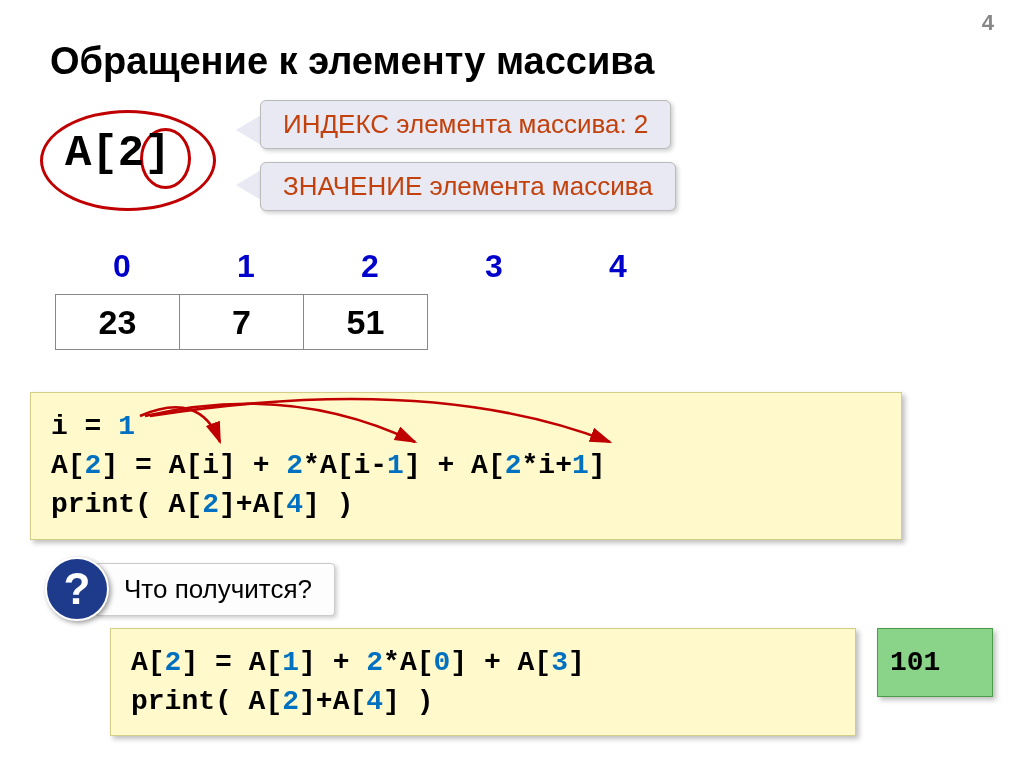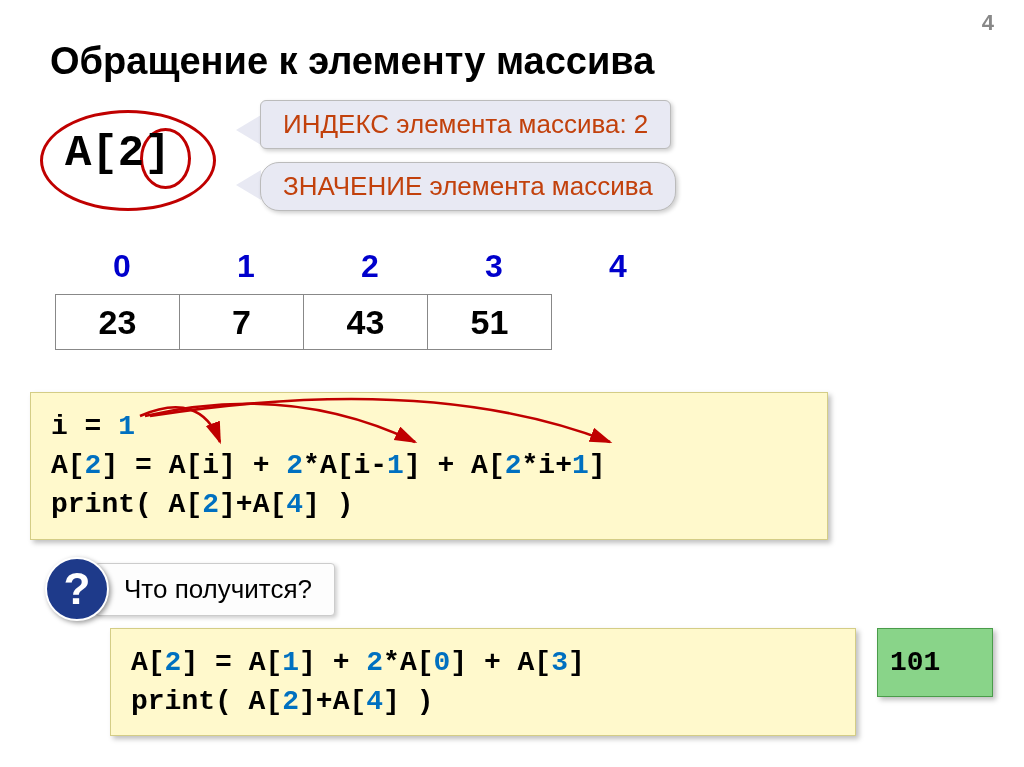--- a/index.html
+++ b/index.html
@@ -58,21 +58,21 @@
     position: absolute;
     background: #e8e9f3;
     border: 1px solid #bbb;
     border-radius: 6px;
     padding: 8px 22px;
     font-size: 26px;
     color: #c2410c;
     box-shadow: 2px 2px 4px rgba(0,0,0,0.2);
   }
   .callout1 { top: 100px; left: 260px; }
-  .callout2 { top: 162px; left: 260px; border-radius: 19px; }
+  .callout2 { top: 162px; left: 260px; }
   .tail {
     position: absolute;
     width: 0; height: 0;
     border-top: 15px solid transparent;
     border-bottom: 15px solid transparent;
     border-right: 25px solid #e8e9f3;
   }
   .tail1 { top: 115px; left: 236px; }
   .tail2 { top: 170px; left: 236px; }
   
@@ -115,21 +115,21 @@
     font-weight: bold;
     color: #000;
     line-height: 1.4;
     padding: 14px 20px;
     box-sizing: border-box;
   }
   .yellow1 {
     position: absolute;
     top: 392px;
     left: 30px;
-    width: 798px;
+    width: 872px;
     background: #fff9cc;
     border: 1px solid #d4cd86;
     box-shadow: 3px 3px 5px rgba(0,0,0,0.25);
   }
   .yellow2 {
     position: absolute;
     top: 628px;
     left: 110px;
     width: 746px;
     background: #fff9cc;
@@ -208,21 +208,20 @@
 <div class="indices">
   <div class="idx">0</div>
   <div class="idx">1</div>
   <div class="idx">2</div>
   <div class="idx">3</div>
   <div class="idx">4</div>
 </div>
 <div class="arr-row">
   <div class="cell">23</div>
   <div class="cell">7</div>
-  <div class="cell">43</div>
   <div class="cell">51</div>
 </div>
 
 <div class="code-block yellow1">
   <div><span>i = </span><span class="blue">1</span></div>
   <div><span>A[</span><span class="blue">2</span><span>] = A[i] + </span><span class="blue">2</span><span>*A[i-</span><span class="blue">1</span><span>] + A[</span><span class="blue">2</span><span>*i+</span><span class="blue">1</span><span>]</span></div>
   <div><span>print( A[</span><span class="blue">2</span><span>]+A[</span><span class="blue">4</span><span>] )</span></div>
 </div>
 
 <svg class="arrow-svg">

